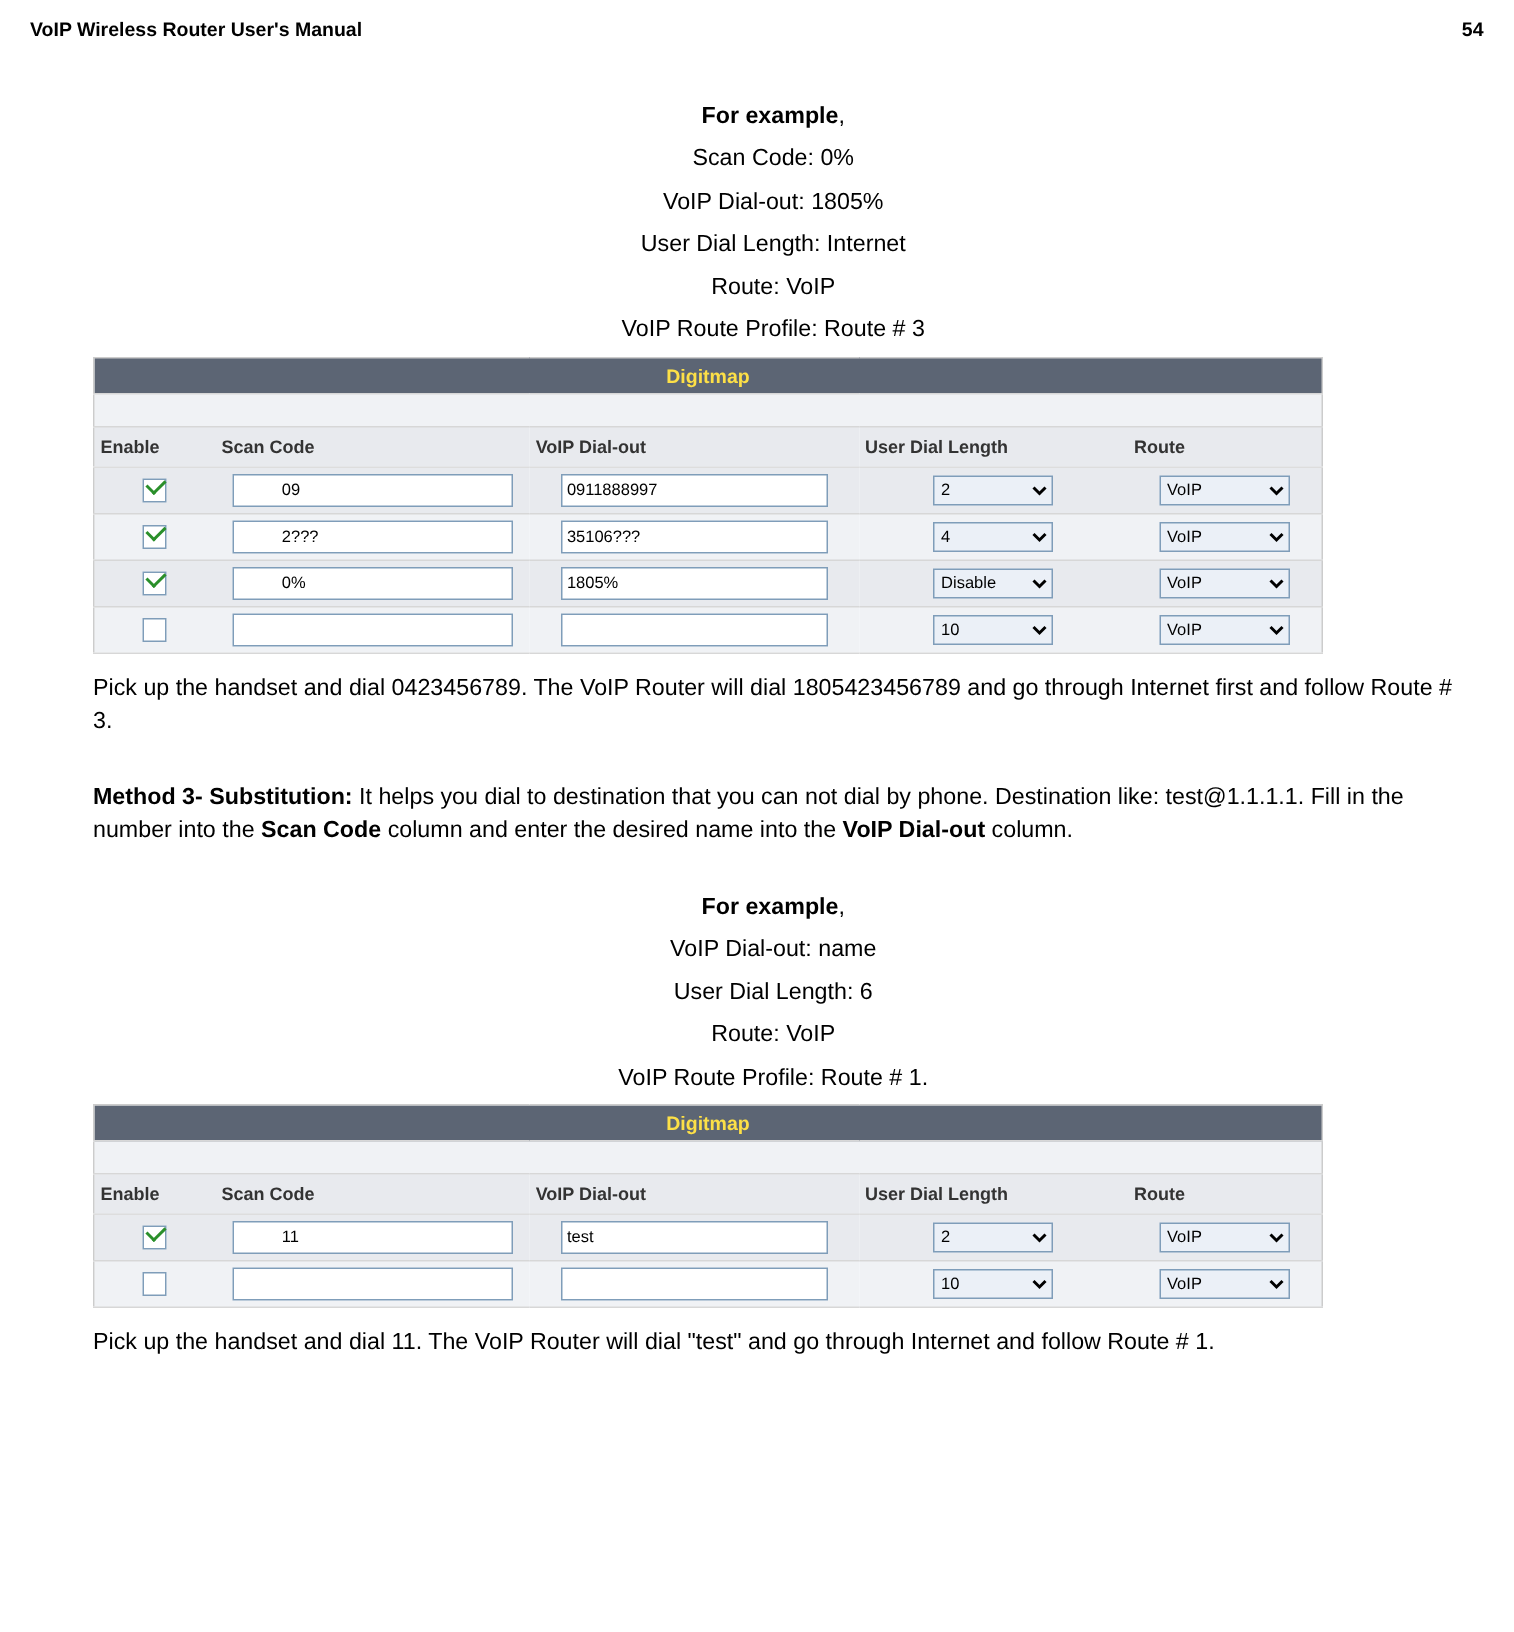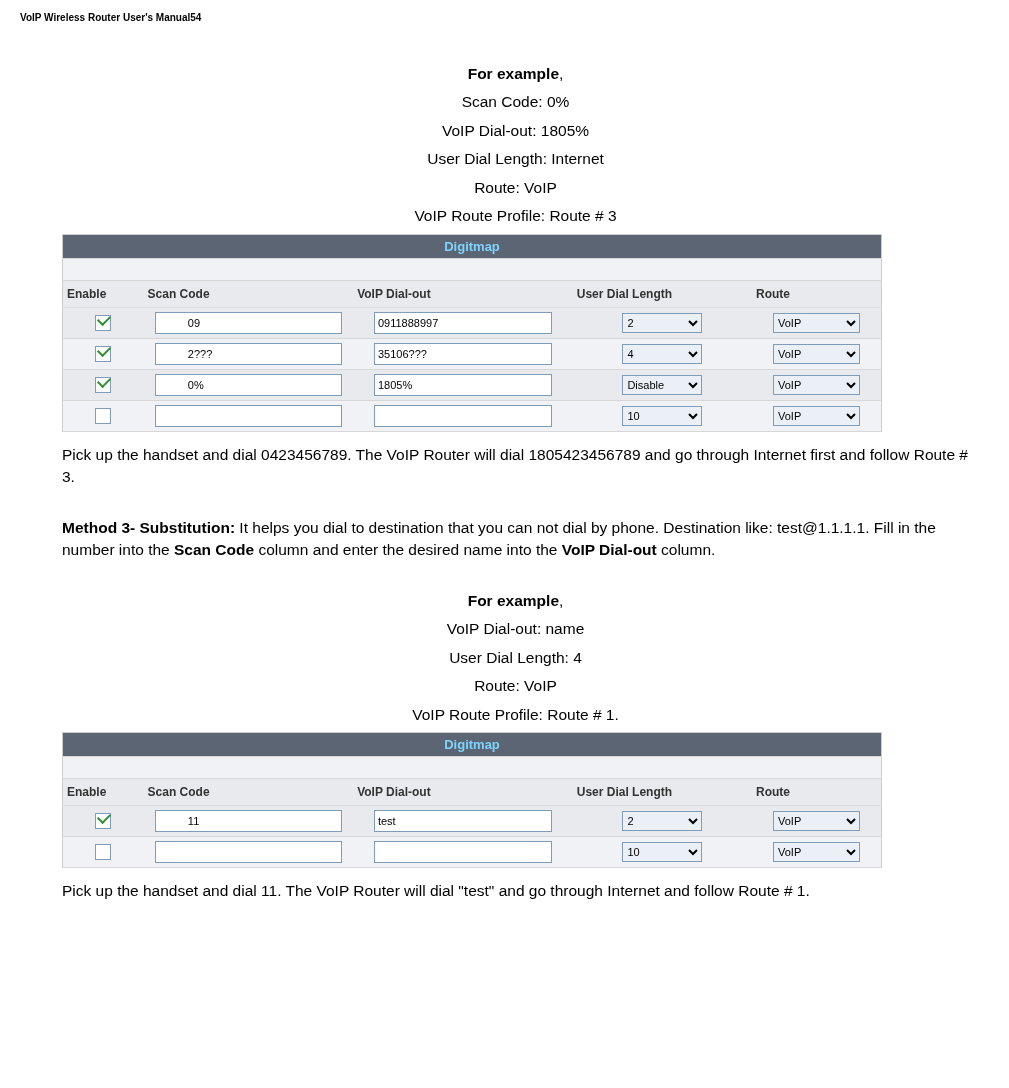--- a/index.html
+++ b/index.html
@@ -6,22 +6,23 @@
     margin: 0;
     padding: 12px 20px;
     font-family: Arial, Helvetica, sans-serif;
     font-size: 15.5px;
     color: #000;
     background: #fff;
     width: 969px;
   }
   .header {
     display: flex;
+    justify-content: space-between;
     font-weight: bold;
-    font-size: 10px;
+    font-size: 13px;
     margin-bottom: 40px;
   }
   .body-text {
     margin-left: 42px;
     margin-right: 20px;
     line-height: 1.45;
   }
   .b { font-weight: bold; }
   .spaced { margin-bottom: 28px; }
   .line { margin-bottom: 6px; text-align: center; }
@@ -31,21 +32,21 @@
     margin: 6px 0 10px 42px;
     width: 820px;
     border: 1px solid #ccc;
     font-size: 12px;
     font-family: Verdana, Arial, sans-serif;
     border-collapse: collapse;
     color: #333;
   }
   .dmap-title {
     background: #5c6574;
-    color: #7dd3fc;
+    color: #fde047;
     font-weight: bold;
     text-align: center;
     padding: 4px 0;
     font-size: 13px;
     border-bottom: 1px solid #bbb;
   }
   .dmap-spacer {
     height: 22px;
     background: #fff;
   }
@@ -186,21 +187,21 @@
 
 <div class="body-text">
   <div class="para">Pick up the handset and dial 0423456789. The VoIP Router will dial 1805423456789 and go through Internet first and follow Route # 3.</div>
 
   <div class="para">
     <span class="b">Method 3- Substitution:</span><span> It helps you dial to destination that you can not dial by phone. Destination like: test@1.1.1.1. Fill in the number into the </span><span class="b">Scan Code</span><span> column and enter the desired name into the </span><span class="b">VoIP Dial-out</span><span> column.</span>
   </div>
 
   <div class="line"><span class="b">For example</span>,</div>
   <div class="line">VoIP Dial-out: name</div>
-  <div class="line">User Dial Length: 4</div>
+  <div class="line">User Dial Length: 6</div>
   <div class="line">Route: VoIP</div>
   <div class="line spaced">VoIP Route Profile: Route # 1.</div>
 </div>
 
 <table class="dmap">
   <tbody>
       <tr>
         <td colspan="5" class="dmap-title">Digitmap</td>
       </tr>
   <tr class="dmap-spacer">

